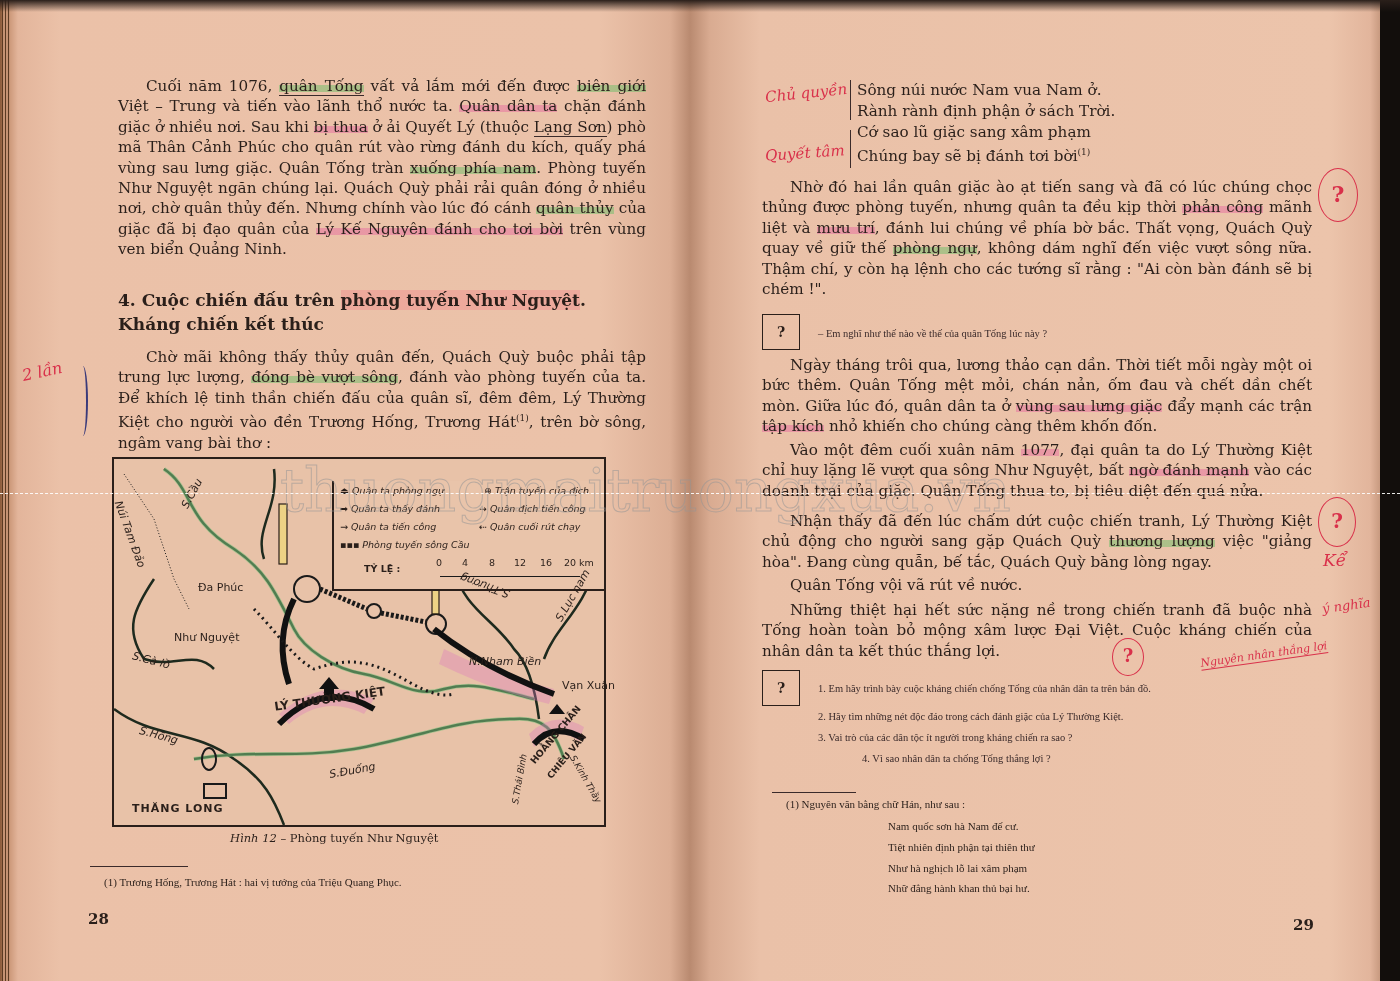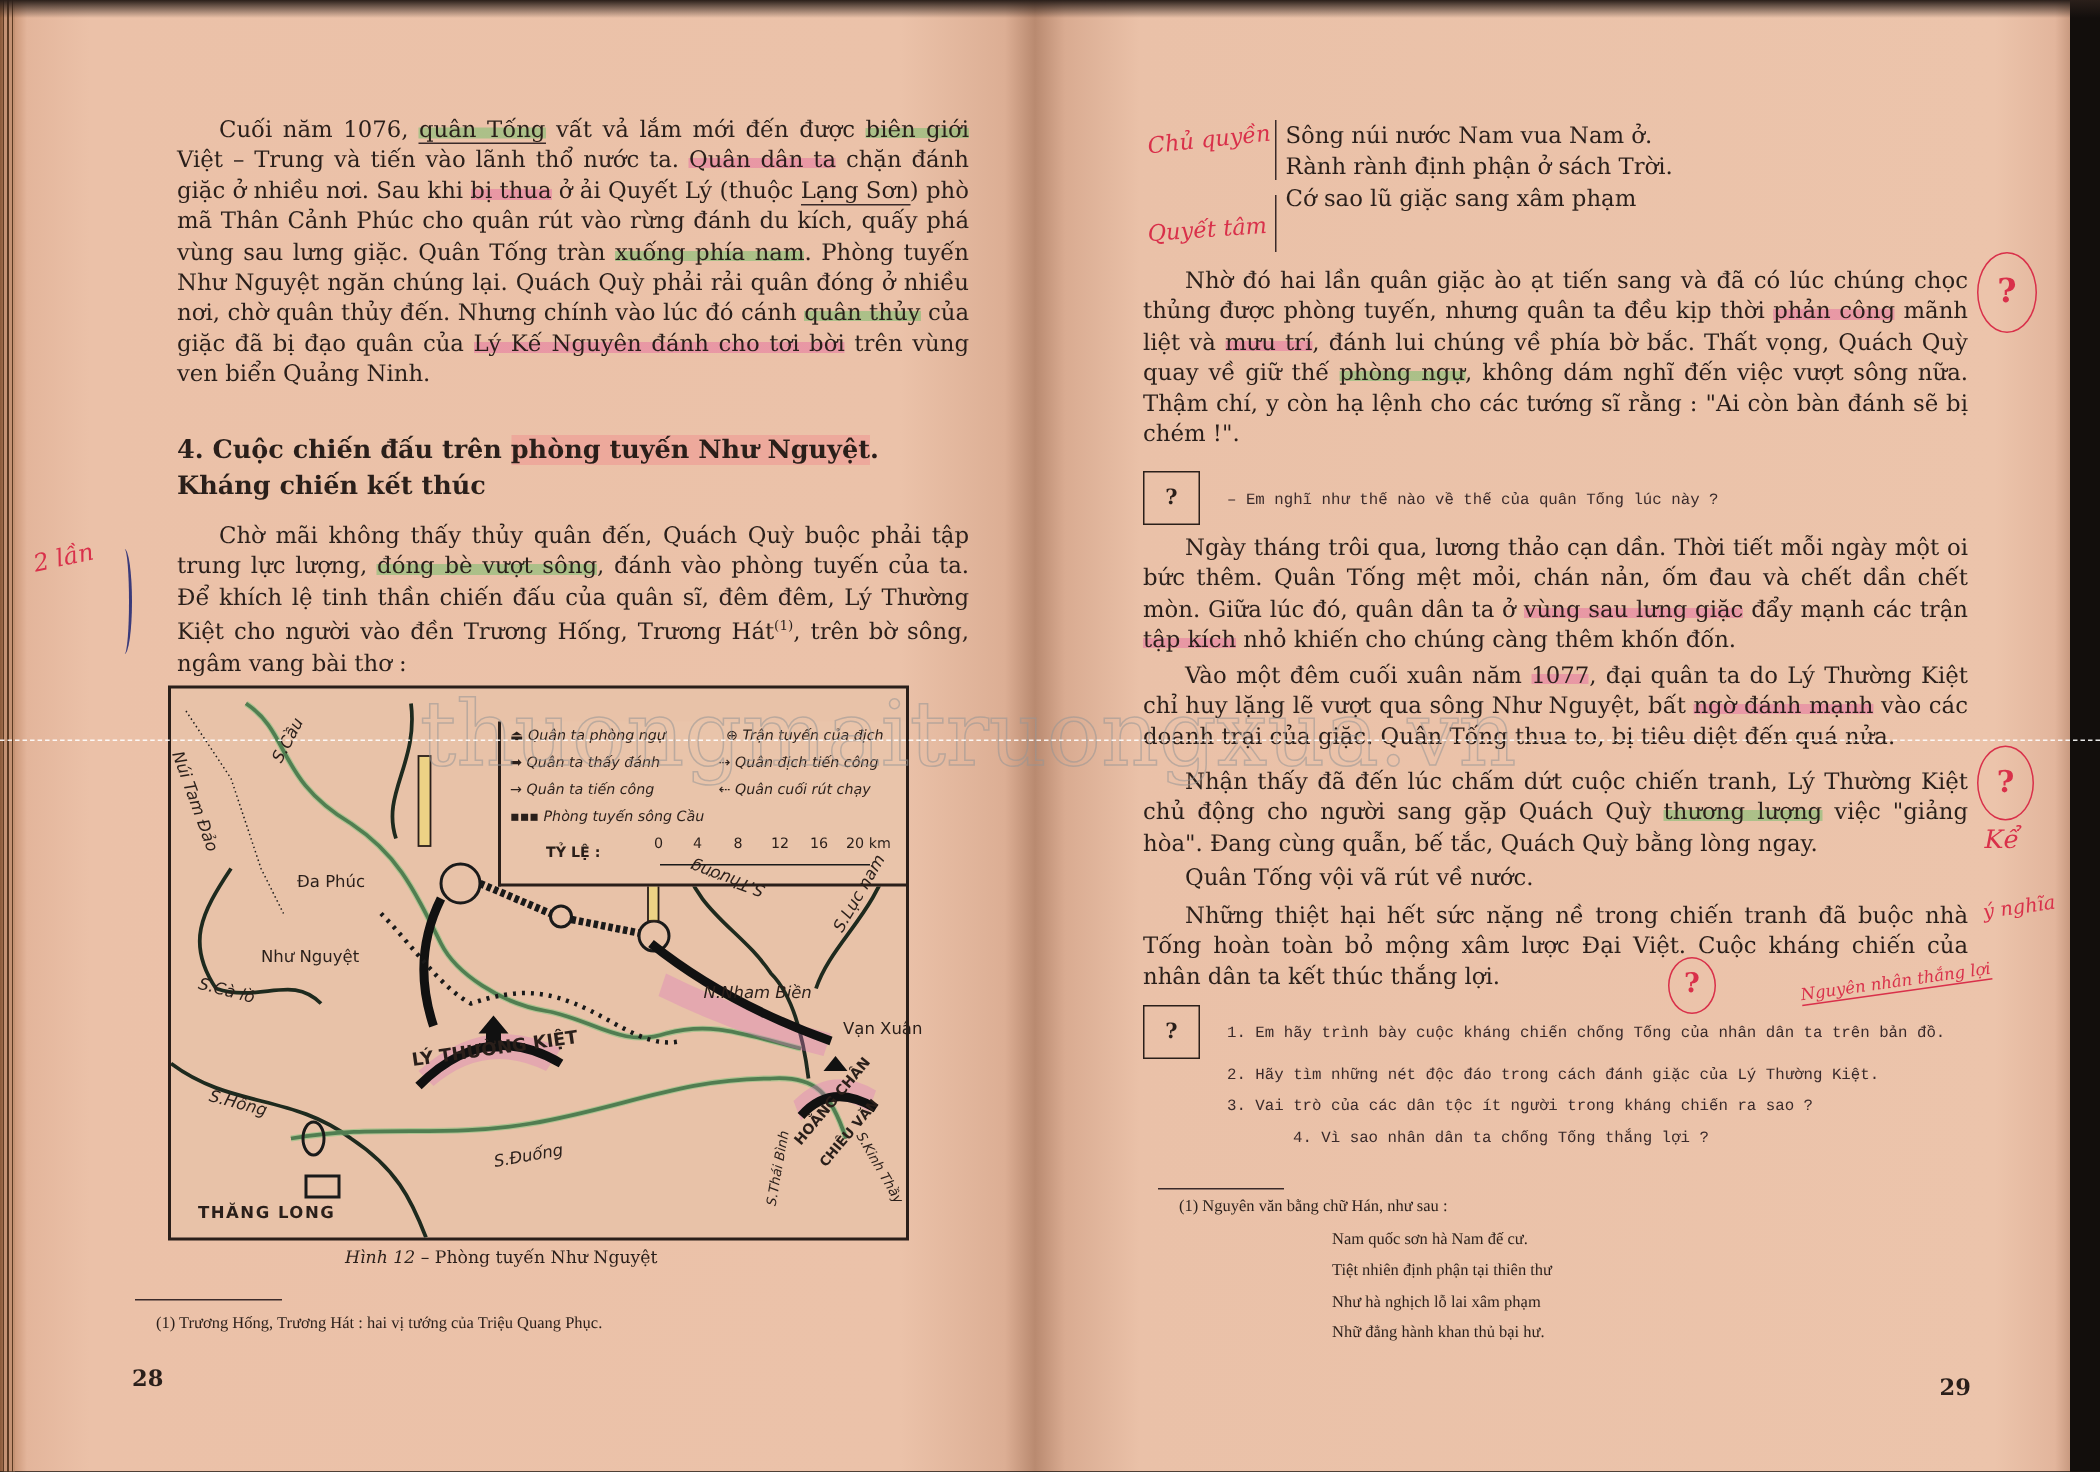--- a/index.html
+++ b/index.html
@@ -42,21 +42,21 @@
   .caption { position:absolute; left:230px; top:831px; font-size:11.5px; font-style:italic; }
   .caption span { font-style:normal; }
 
   .footnote-rule { position:absolute; height:1px; background:#3a2a2a; }
   .footnote { position:absolute; font-size:11px; font-family:"Liberation Serif",serif; }
   .page-num { position:absolute; font-size:15px; font-weight:bold; }
 
   .poem { position:absolute; left:857px; top:80px; font-size:15.2px; line-height:20.8px; }
   .bracket { position:absolute; border-left:1.5px solid #3a2a2a; }
   .qbox { position:absolute; width:36px; height:34px; border:1.5px solid #2a1f1a; font-weight:bold; text-align:center; line-height:34px; font-size:14px; }
-  .qtext { position:absolute; font-size:10.5px; font-family:Liberation Mono, monospace; color:#3a2a2a; white-space:nowrap; }
+  .qtext { position:absolute; font-size:10.5px; font-family:Liberation Serif, serif; color:#3a2a2a; white-space:nowrap; }
   .hand { position:absolute; font-family:"DejaVu Serif",serif; font-style:italic; color:#d9304a; white-space:nowrap; }
   .circle-q { position:absolute; border:1.5px solid #d9304a; border-radius:50%; color:#d9304a; text-align:center; font-weight:bold; }
 
   .watermark { position:absolute; left:0; top:455px; width:1400px; height:80px; font-family:"DejaVu Serif",serif; font-size:60px; color:transparent; -webkit-text-stroke:1px rgba(150,150,150,.55); white-space:nowrap; pointer-events:none; }
   .dash { position:absolute; left:0; top:493px; width:1400px; border-top:1.5px dashed rgba(255,255,255,.9); }
 </style>
 </head>
 <body>
 
 <div id="left-page" class="page"></div>
@@ -181,20 +181,21 @@
 
 <div class="bracket" style="left:850px;top:80px;height:40px;"></div>
 <div class="bracket" style="left:850px;top:130px;height:38px;"></div>
 <div class="hand" style="left:765px;top:84px;font-size:15px;transform:rotate(-6deg);">Chủ quyền</div>
 <div class="hand" style="left:765px;top:144px;font-size:15px;transform:rotate(-4deg);">Quyết tâm</div>
 
 <div class="poem">
   <div>Sông núi nước Nam vua Nam ở.</div>
   <div>Rành rành định phận ở sách Trời.</div>
   <div>Cớ sao lũ giặc sang xâm phạm</div>
+  <div><span>Chúng bay sẽ bị đánh tơi bời</span><sup style="font-size:9px">(1)</sup></div>
 </div>
 
 <div class="txt" style="left:762px;top:177px;width:550px;">
   <p><span>Nhờ đó hai lần quân giặc ào ạt tiến sang và đã có lúc chúng chọc thủng được phòng tuyến, nhưng quân ta đều kịp thời </span><span class="hl-p">phản công</span><span> mãnh liệt và </span><span class="hl-p">mưu trí</span><span>, đánh lui chúng về phía bờ bắc. Thất vọng, Quách Quỳ quay về giữ thế </span><span class="hl-g">phòng ngự</span><span>, không dám nghĩ đến việc vượt sông nữa. Thậm chí, y còn hạ lệnh cho các tướng sĩ rằng : "Ai còn bàn đánh sẽ bị chém !".</span></p>
 </div>
 
 <div class="qbox" style="left:762px;top:314px;">?</div>
 <div class="qtext" style="left:818px;top:328px;">– Em nghĩ như thế nào về thế của quân Tống lúc này ?</div>
 
 <div class="txt" style="left:762px;top:355px;width:550px;">

